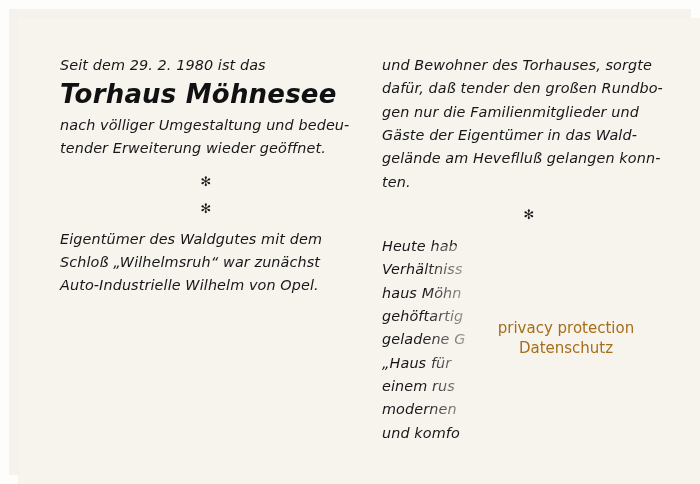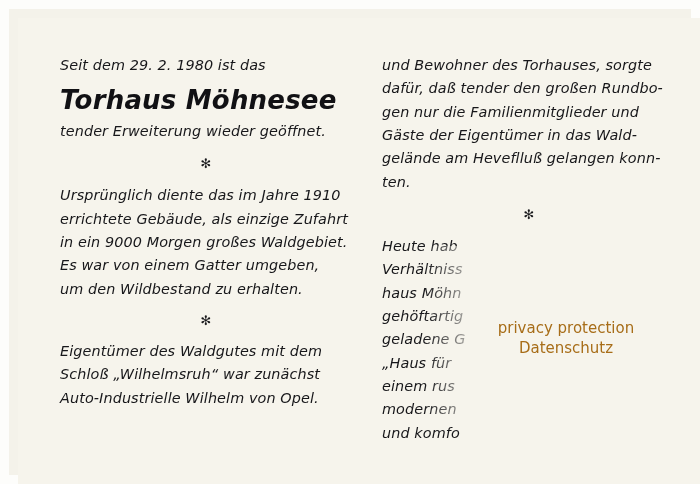--- a/index.html
+++ b/index.html
@@ -64,21 +64,21 @@
   }
   .para.small-gap {
     margin-bottom: 0;
   }
   .headline {
     color: #111114;
     font-size: 26px;
     font-weight: bold;
     line-height: 1.18;
     letter-spacing: 0.2px;
-    margin: 8px 0 4px 0;
+    margin: 2px 0 4px 0;
     white-space: nowrap;
   }
   .star {
     text-align: center;
     color: #17171a;
     font-size: 13px;
     line-height: 1;
     margin: 14px 0 14px 0;
     letter-spacing: 0;
   }
@@ -120,32 +120,26 @@
 <div class="card">
   <div class="page">
 
     <div class="cols">
 
       <div class="col col-left">
 
         <div class="block">
           <p class="para small-gap">Seit dem 29. 2. 1980 ist das</p>
           <div class="headline">Torhaus Möhnesee</div>
+          <p class="para small-gap">nach völliger Umgestaltung und bedeu-</p>
           <p class="para">tender Erweiterung wieder geöffnet.</p>
         </div>
 
         <div class="star">✻</div>
 
-        <div class="block">
-          <p class="para small-gap">Ursprünglich diente das im Jahre 1910</p>
-          <p class="para small-gap">errichtete Gebäude, als einzige Zufahrt</p>
-          <p class="para small-gap">in ein 9000 Morgen großes Waldgebiet.</p>
-          <p class="para small-gap">Es war von einem Gatter umgeben,</p>
-          <p class="para small-gap">um den Wildbestand zu erhalten.</p>
-        </div>
 
         <div class="star tight">✻</div>
 
         <div class="block">
           <p class="para small-gap">Eigentümer des Waldgutes mit dem</p>
           <p class="para small-gap">Schloß „Wilhelmsruh“ war zunächst</p>
           <p class="para small-gap">Auto-Industrielle Wilhelm von Opel.</p>
         </div>
 
       </div>

